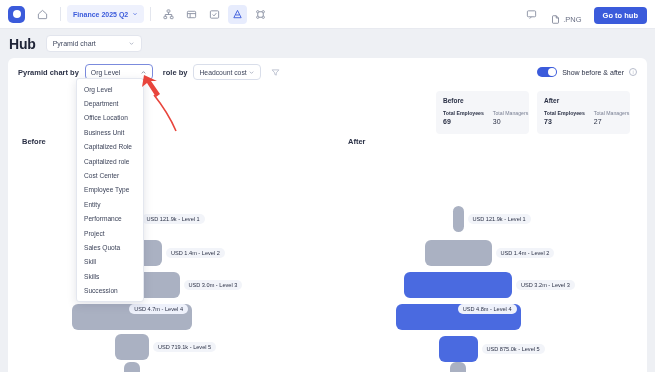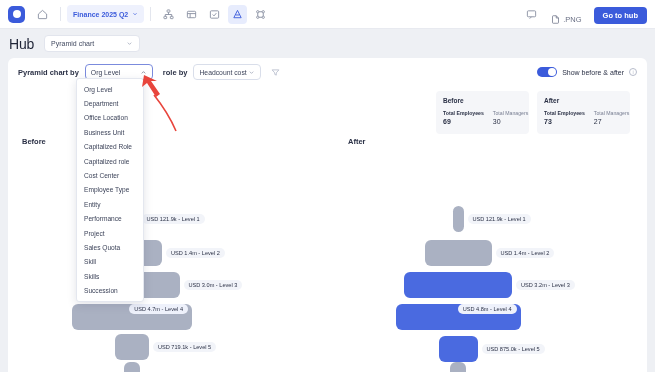--- a/index.html
+++ b/index.html
@@ -61,21 +61,21 @@
   }
 
   
   .hubrow {
     position: absolute; left: 0; top: 29px;
     width: 655px; height: 29px;
     background: #eef0f4;
     display: flex; align-items: center;
     padding-left: 9px;
   }
-  .hub-title { font-size: 14px; font-weight: normal; color: #1f2437; letter-spacing: -0.2px; }
+  .hub-title { font-size: 14px; font-weight: bold; color: #1f2437; letter-spacing: -0.2px; }
   .chart-select {
     margin-left: 10px;
     width: 96px; height: 17px;
     background: #fff; border: 1px solid #e2e5ed; border-radius: 4px;
     display: flex; align-items: center; justify-content: space-between;
     padding: 0 6px;
     font-size: 7px; color: #424a60;
   }
 
   

